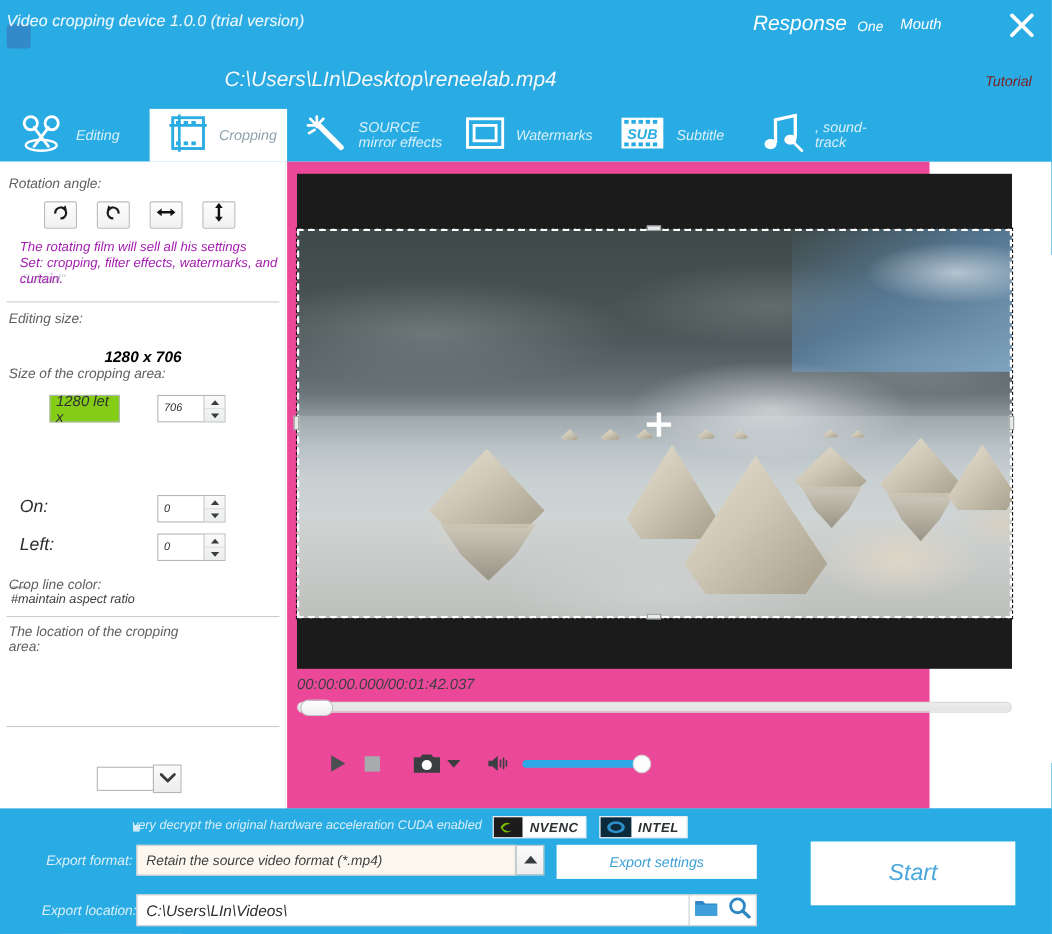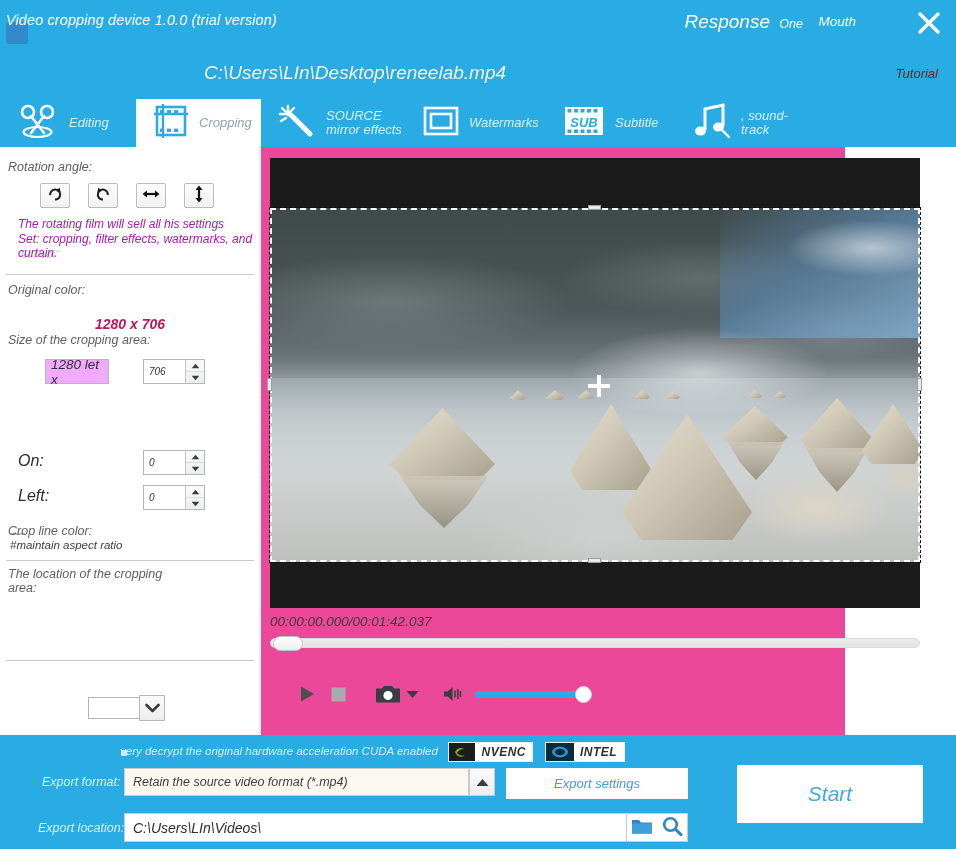--- a/index.html
+++ b/index.html
@@ -120,25 +120,25 @@
     font-size: 12px; line-height: 14.5px; color: #a21caf;
     white-space: pre-line;
   }
   .rot-hint-ghost {
     position: absolute; left: 20px; top: 85px; width: 230px;
     font-size: 11.5px; line-height: 15px; color: #9fa4a8; opacity: .55;
     white-space: pre-line;
   }
   .orig-size-val {
     position: absolute; left: 0; top: 0; width: 260px; text-align: center;
-    font-size: 14px; font-weight: bold; color: #be185d;
+    font-size: 14px; font-weight: bold; color: #000000;
   }
   .txtbox {
     position: absolute; height: 25px;
-    border: 1px solid #b4b7b9; background: #f0abfc;
+    border: 1px solid #b4b7b9; background: #84cc16;
     font-size: 13.5px; color: #2e3133;
     display: flex; align-items: center; padding-left: 5px;
   }
   .spin {
     position: absolute; height: 25px;
     border: 1px solid #b4b7b9; background: #fff;
     display: flex; align-items: stretch;
   }
   .spin .sv {
     flex: 1; display: flex; align-items: center; padding-left: 5px;
@@ -507,21 +507,21 @@
       </div>
 
       <div class="rot-hint-ghost">
 School"</div>
       <div class="rot-hint">The rotating film will sell all his settings
 Set: cropping, filter effects, watermarks, and
 curtain.</div>
 
       <div class="hr" style="top:127px;"></div>
 
-      <div class="lp-label" style="left:8px;top:136px;">Original color:</div>
+      <div class="lp-label" style="left:8px;top:136px;">Editing size:</div>
       <div class="orig-size-val" style="top:169px;">1280 x 706</div>
 
       <div class="lp-label" style="left:8px;top:186px;">Size of the cropping area:</div>
 
       <div class="txtbox" style="left:45px;top:212px;width:64px;">1280 let x</div>
 
       <div class="spin" style="left:143px;top:212px;width:62px;">
         <div class="sv">706</div>
         <div class="sbtns">
           <div>

